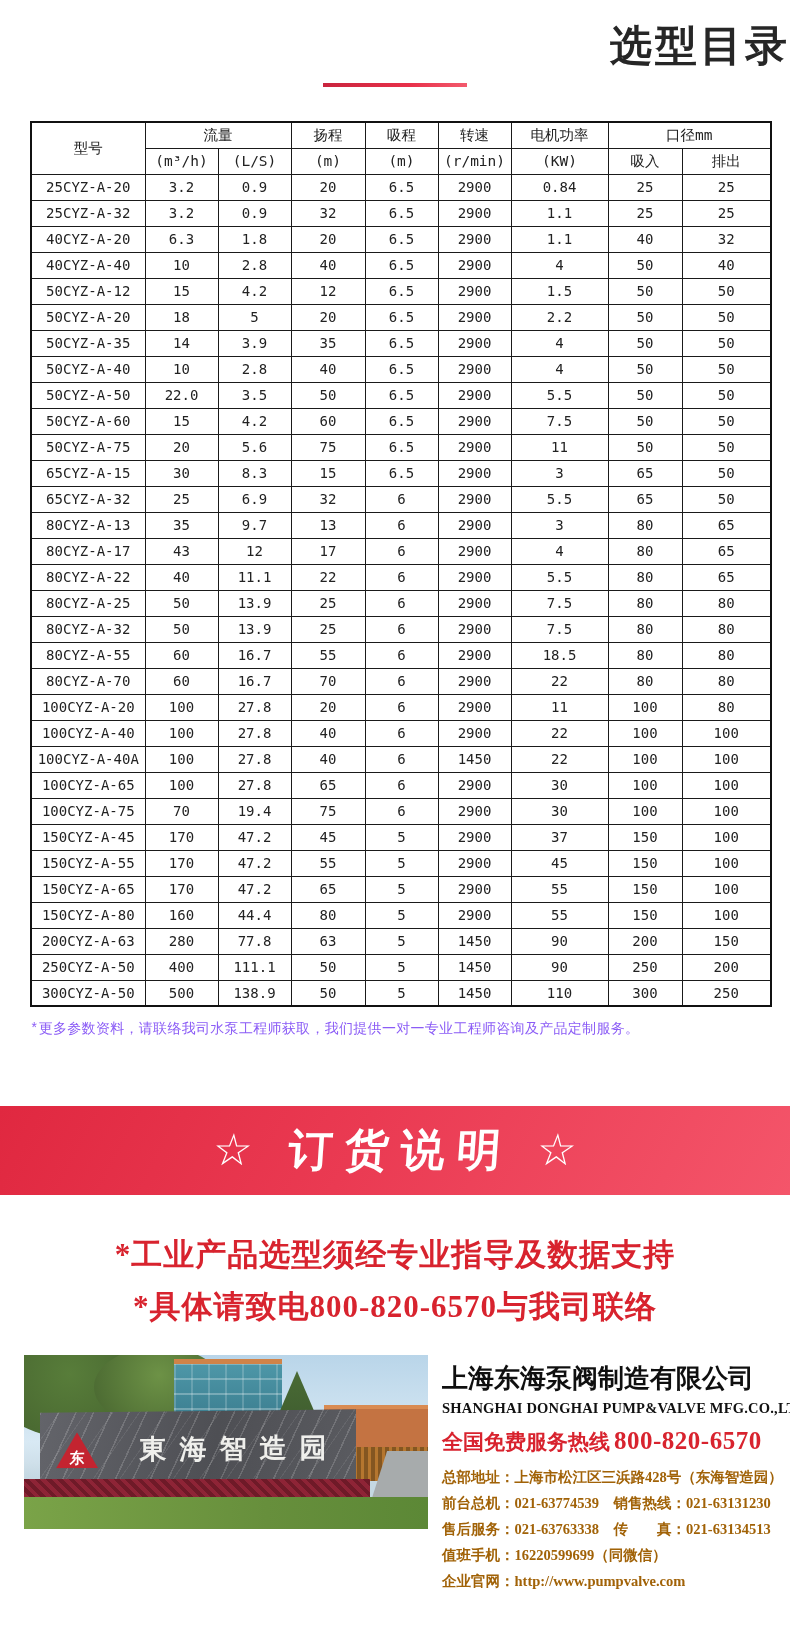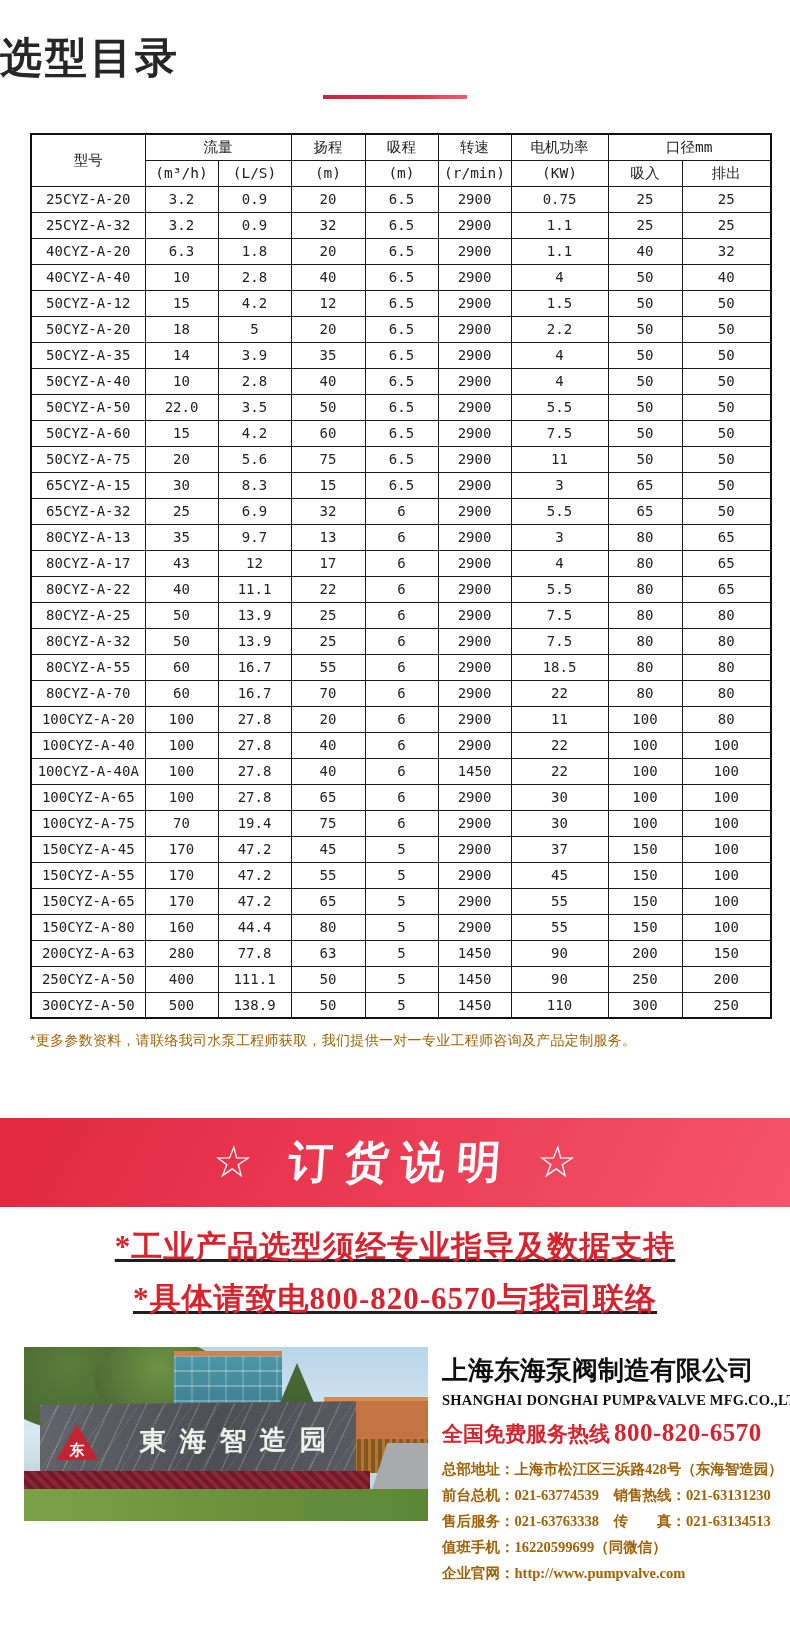--- a/index.html
+++ b/index.html
@@ -9,21 +9,21 @@
     --text-red:#d8232e;
     --ink:#1f1f1f;
   }
   *{box-sizing:border-box;}
   html,body{margin:0;padding:0;}
   body{
     width:790px;height:1629px;background:#ffffff;position:relative;overflow:hidden;
     font-family:"Liberation Sans","DejaVu Sans",sans-serif;color:var(--ink);
   }
   
-  .title-wrap{padding-top:34px;text-align:left;}
+  .title-wrap{padding-top:22px;text-align:right;}
   .page-title{
     margin:0;font-size:42px;line-height:48px;font-weight:900;letter-spacing:3px;color:#262626;
     font-family:"Liberation Sans","DejaVu Sans",sans-serif;
   }
   .title-underline{
     width:144px;height:4px;margin:13px auto 0;
     background:linear-gradient(90deg,#c9243e,var(--accent-red) 60%,#f35a6d);
   }
   
   .table-wrap{margin:34px 30px 0;}
@@ -34,36 +34,36 @@
   }
   table.spec th,table.spec td{
     border:1px solid #1a1a1a;text-align:center;vertical-align:middle;
     padding:0;height:26px;line-height:16px;font-weight:400;
     white-space:nowrap;overflow:hidden;
   }
   table.spec{border:2px solid #111;}
   table.spec thead th{font-size:14.5px;}
   
   .footnote{
-    margin:13px 30px 0;font-size:14px;color:#a16207;letter-spacing:.3px;
-    font-family:Liberation Sans, sans-serif;
+    margin:13px 30px 0;font-size:14px;color:#8b5cf6;letter-spacing:.3px;
+    font-family:Liberation Mono, monospace;
   }
   
   .banner{
     margin-top:68px;height:89px;width:790px;
     background:linear-gradient(118deg,var(--banner-from) 0%,#ea3a52 45%,var(--banner-to) 100%);
     display:flex;align-items:center;justify-content:center;
   }
   .banner-text{
     color:#ffffff;font-size:44px;font-weight:900;letter-spacing:12px;
     transform:skewX(-4deg);text-indent:12px;
     font-family:"Liberation Sans","DejaVu Sans",sans-serif;
   }
   
-  .notices{margin-top:14px;text-align:center;text-decoration:underline;}
+  .notices{margin-top:34px;text-align:center;}
   .notice-line{
     font-family:"Liberation Serif","DejaVu Serif",serif;
     font-weight:700;font-size:31px;line-height:52px;color:var(--text-red);
     letter-spacing:1px;
   }
   
   .footer{margin-top:22px;padding:0 24px;display:flex;gap:14px;}
   
   .photo{position:relative;width:404px;height:174px;overflow:hidden;flex:0 0 404px;
     background:linear-gradient(180deg,#b9d5e9 0%,#d8e9f4 50%,#cfe0ea 62%,#c5d8e2 70%);}
@@ -162,21 +162,21 @@
     </thead>
     <tbody>
 
         <tr>
           <td>25CYZ-A-20</td>
           <td>3.2</td>
           <td>0.9</td>
           <td>20</td>
           <td>6.5</td>
           <td>2900</td>
-          <td>0.75</td>
+          <td>0.84</td>
           <td>25</td>
           <td>25</td>
         </tr>
 
         <tr>
           <td>25CYZ-A-32</td>
           <td>3.2</td>
           <td>0.9</td>
           <td>32</td>
           <td>6.5</td>

